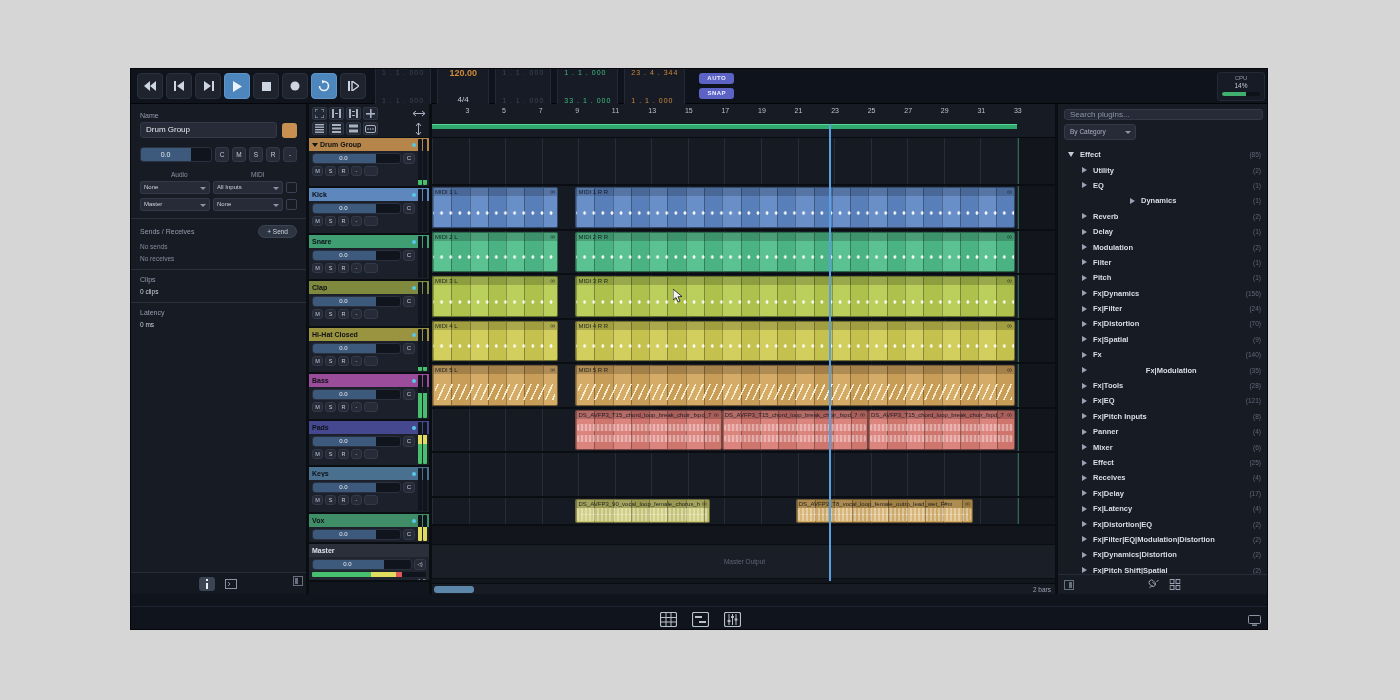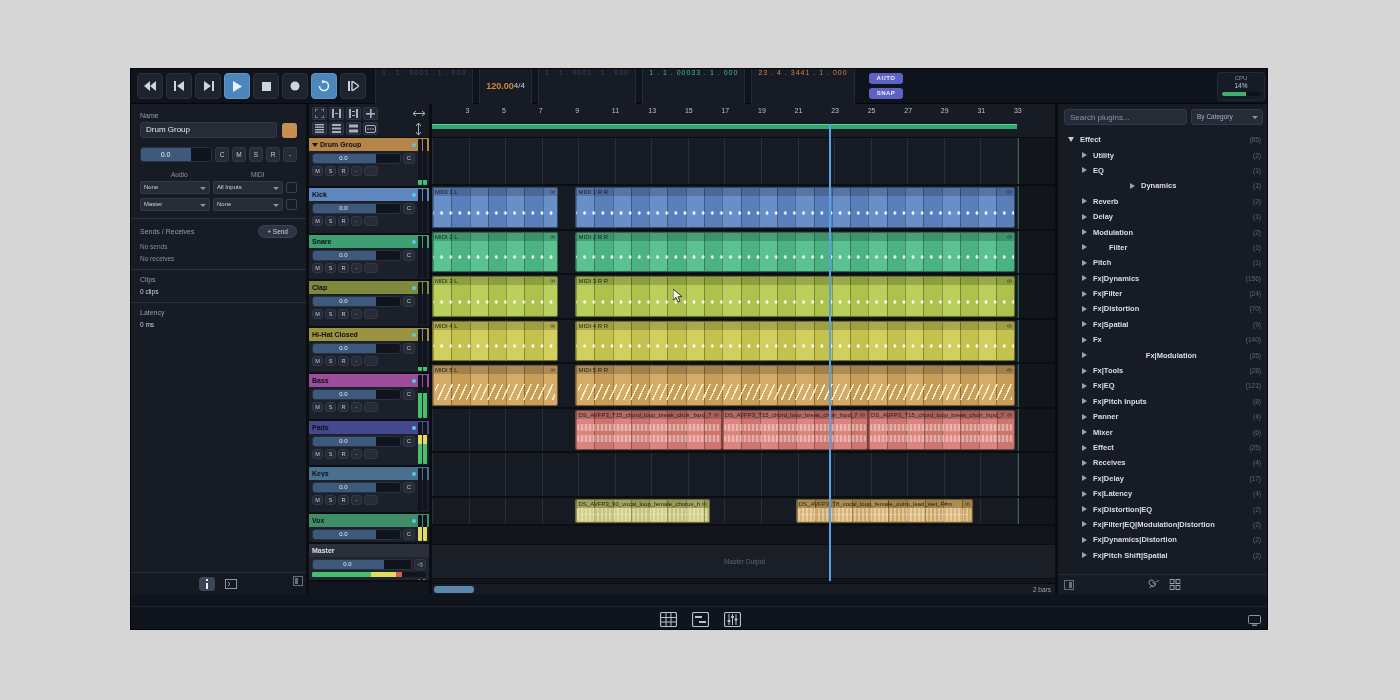--- a/index.html
+++ b/index.html
@@ -5,21 +5,21 @@
   * { margin:0; padding:0; box-sizing:border-box; }
   html,body { width:1400px; height:700px; background:#d6d6d6; font-family:"Liberation Sans","DejaVu Sans",sans-serif; overflow:hidden; }
   .canvas { position:relative; width:1400px; height:700px; }
   .window { position:absolute; left:130px; top:68px; width:1138px; height:562px; background:#121620; border:1px solid #05070a; overflow:hidden; }
 
   
   .topbar { position:absolute; left:0; top:0; width:1138px; height:35px; background:#0f131b; border-bottom:1px solid #04060a; display:flex; align-items:center; padding-left:6px; }
   .tbtn { width:26px; height:26px; margin-right:3px; background:#1e232e; border:1px solid #2a303d; border-radius:4px; display:flex; align-items:center; justify-content:center; flex:none; }
   .tbtn.active { background:#4d86bd; border-color:#5f95c9; }
   .tbtn svg { display:block; }
-  .disp { background:#171b25; border:1px solid #232937; border-radius:3px; height:43px; margin-left:6px; padding:2px 6px; display:flex; flex-direction:row; justify-content:space-between; }
+  .disp { background:#171b25; border:1px solid #232937; border-radius:3px; height:43px; margin-left:6px; padding:2px 6px; display:flex; flex-direction:column; justify-content:space-between; }
   .disp .drow { font-size:7px; line-height:9px; letter-spacing:1px; white-space:nowrap; }
   .dim .drow { color:#3c4454; }
   .green .drow { color:#3fbf7f; }
   .orange .drow { color:#d08a3a; }
   .disp.tempo { align-items:center; min-width:52px; }
   .tempo-val { font-size:9px; font-weight:bold; color:#d08a3a; line-height:11px; }
   .tempo-sig { font-size:8px; color:#c7cede; line-height:10px; }
   .autosnap { display:flex; flex-direction:column; justify-content:space-between; height:26px; margin-left:14px; }
   .pillbtn { background:#5c63c4; color:#eef; font-size:6px; font-weight:bold; border-radius:3px; padding:1px 8px; line-height:9px; text-align:center; letter-spacing:.5px; }
   .cpu { position:absolute; right:4px; top:3px; width:48px; height:29px; background:#161b25; border:1px solid #232937; border-radius:3px; padding:2px 4px 1px; }
@@ -108,21 +108,21 @@
       background:repeating-linear-gradient(90deg, rgba(255,255,255,.40) 0 2px, rgba(255,255,255,.12) 2px 4px); border-radius:2px; }
   .master-lane { position:absolute; left:0; width:625px; height:35px; background:#1a1e27; border-top:1px solid #0a0d12; border-bottom:1px solid #0a0d12; display:flex; align-items:center; justify-content:center; }
   .master-lane span { font-size:6.5px; color:#5c6576; }
   .playhead { position:absolute; width:2px; background:#5aa0e0; z-index:5; }
   .hscroll { position:absolute; left:0; width:625px; height:11px; background:#171b24; border-top:1px solid #070a0f; }
   .hscroll .thumb { position:absolute; left:2px; top:2px; width:40px; height:7px; background:#5d86ab; border-radius:3px; }
   .hscroll .zl { position:absolute; right:6px; top:2px; font-size:6.5px; color:#9aa2b2; }
 
   
   .plugins { width:211px; flex:none; background:#171b24; display:flex; flex-direction:column; }
-  .pb-top { display:flex; gap:4px; padding:5px 6px; }
+  .pb-top { display:flex; gap:4px; padding:5px 6px;flex-direction:column; }
   .pb-search { flex:1; height:16px; background:#262b37; border:1px solid #323949; border-radius:3px; color:#99a2b3; font-size:8px; padding:0 5px; font-family:"Liberation Sans","DejaVu Sans",sans-serif; }
   .pb-search::placeholder { color:#8a93a5; }
   .pb-cat { width:72px; height:16px; background:#262b37; border:1px solid #323949; border-radius:3px; font-size:6.5px; color:#aab2c2; line-height:14px; padding:0 5px; position:relative; }
   .pb-cat:after { content:""; position:absolute; right:4px; top:6px; border-left:3px solid transparent; border-right:3px solid transparent; border-top:3px solid #8b93a5; }
   .ptree { flex:1; overflow:hidden; padding-top:2px; }
   .prow { display:flex; align-items:center; height:15.4px; padding-right:8px; }
   .prow .tri-r { border-top:3.5px solid transparent; border-bottom:3.5px solid transparent; border-left:5px solid #9aa2b4; margin-right:6px; flex:none; }
   .prow .tri-d { border-left:3.5px solid transparent; border-right:3.5px solid transparent; border-top:5px solid #c3cad9; margin-right:6px; flex:none; }
   .prow .plabel { font-size:7.5px; font-weight:bold; color:#d9dee8; flex:1; white-space:nowrap; overflow:hidden; }
   .prow .pcount { font-size:6.5px; color:#5f6878; }
@@ -851,21 +851,21 @@
             <div class="prow" style="padding-left: 24px;">
               <div class="tri-r"></div>
               <div class="plabel">Delay</div>
               <div class="pcount">(1)</div>
             </div>
             <div class="prow" style="padding-left: 24px;">
               <div class="tri-r"></div>
               <div class="plabel">Modulation</div>
               <div class="pcount">(2)</div>
             </div>
-            <div class="prow" style="padding-left: 24px; gap: 16px;">
+            <div class="prow" style="padding-left: 24px;">
               <div class="tri-r"></div>
               <div class="plabel">Filter</div>
               <div class="pcount">(1)</div>
             </div>
             <div class="prow" style="padding-left: 24px;">
               <div class="tri-r"></div>
               <div class="plabel">Pitch</div>
               <div class="pcount">(1)</div>
             </div>
             <div class="prow" style="padding-left: 24px;">

